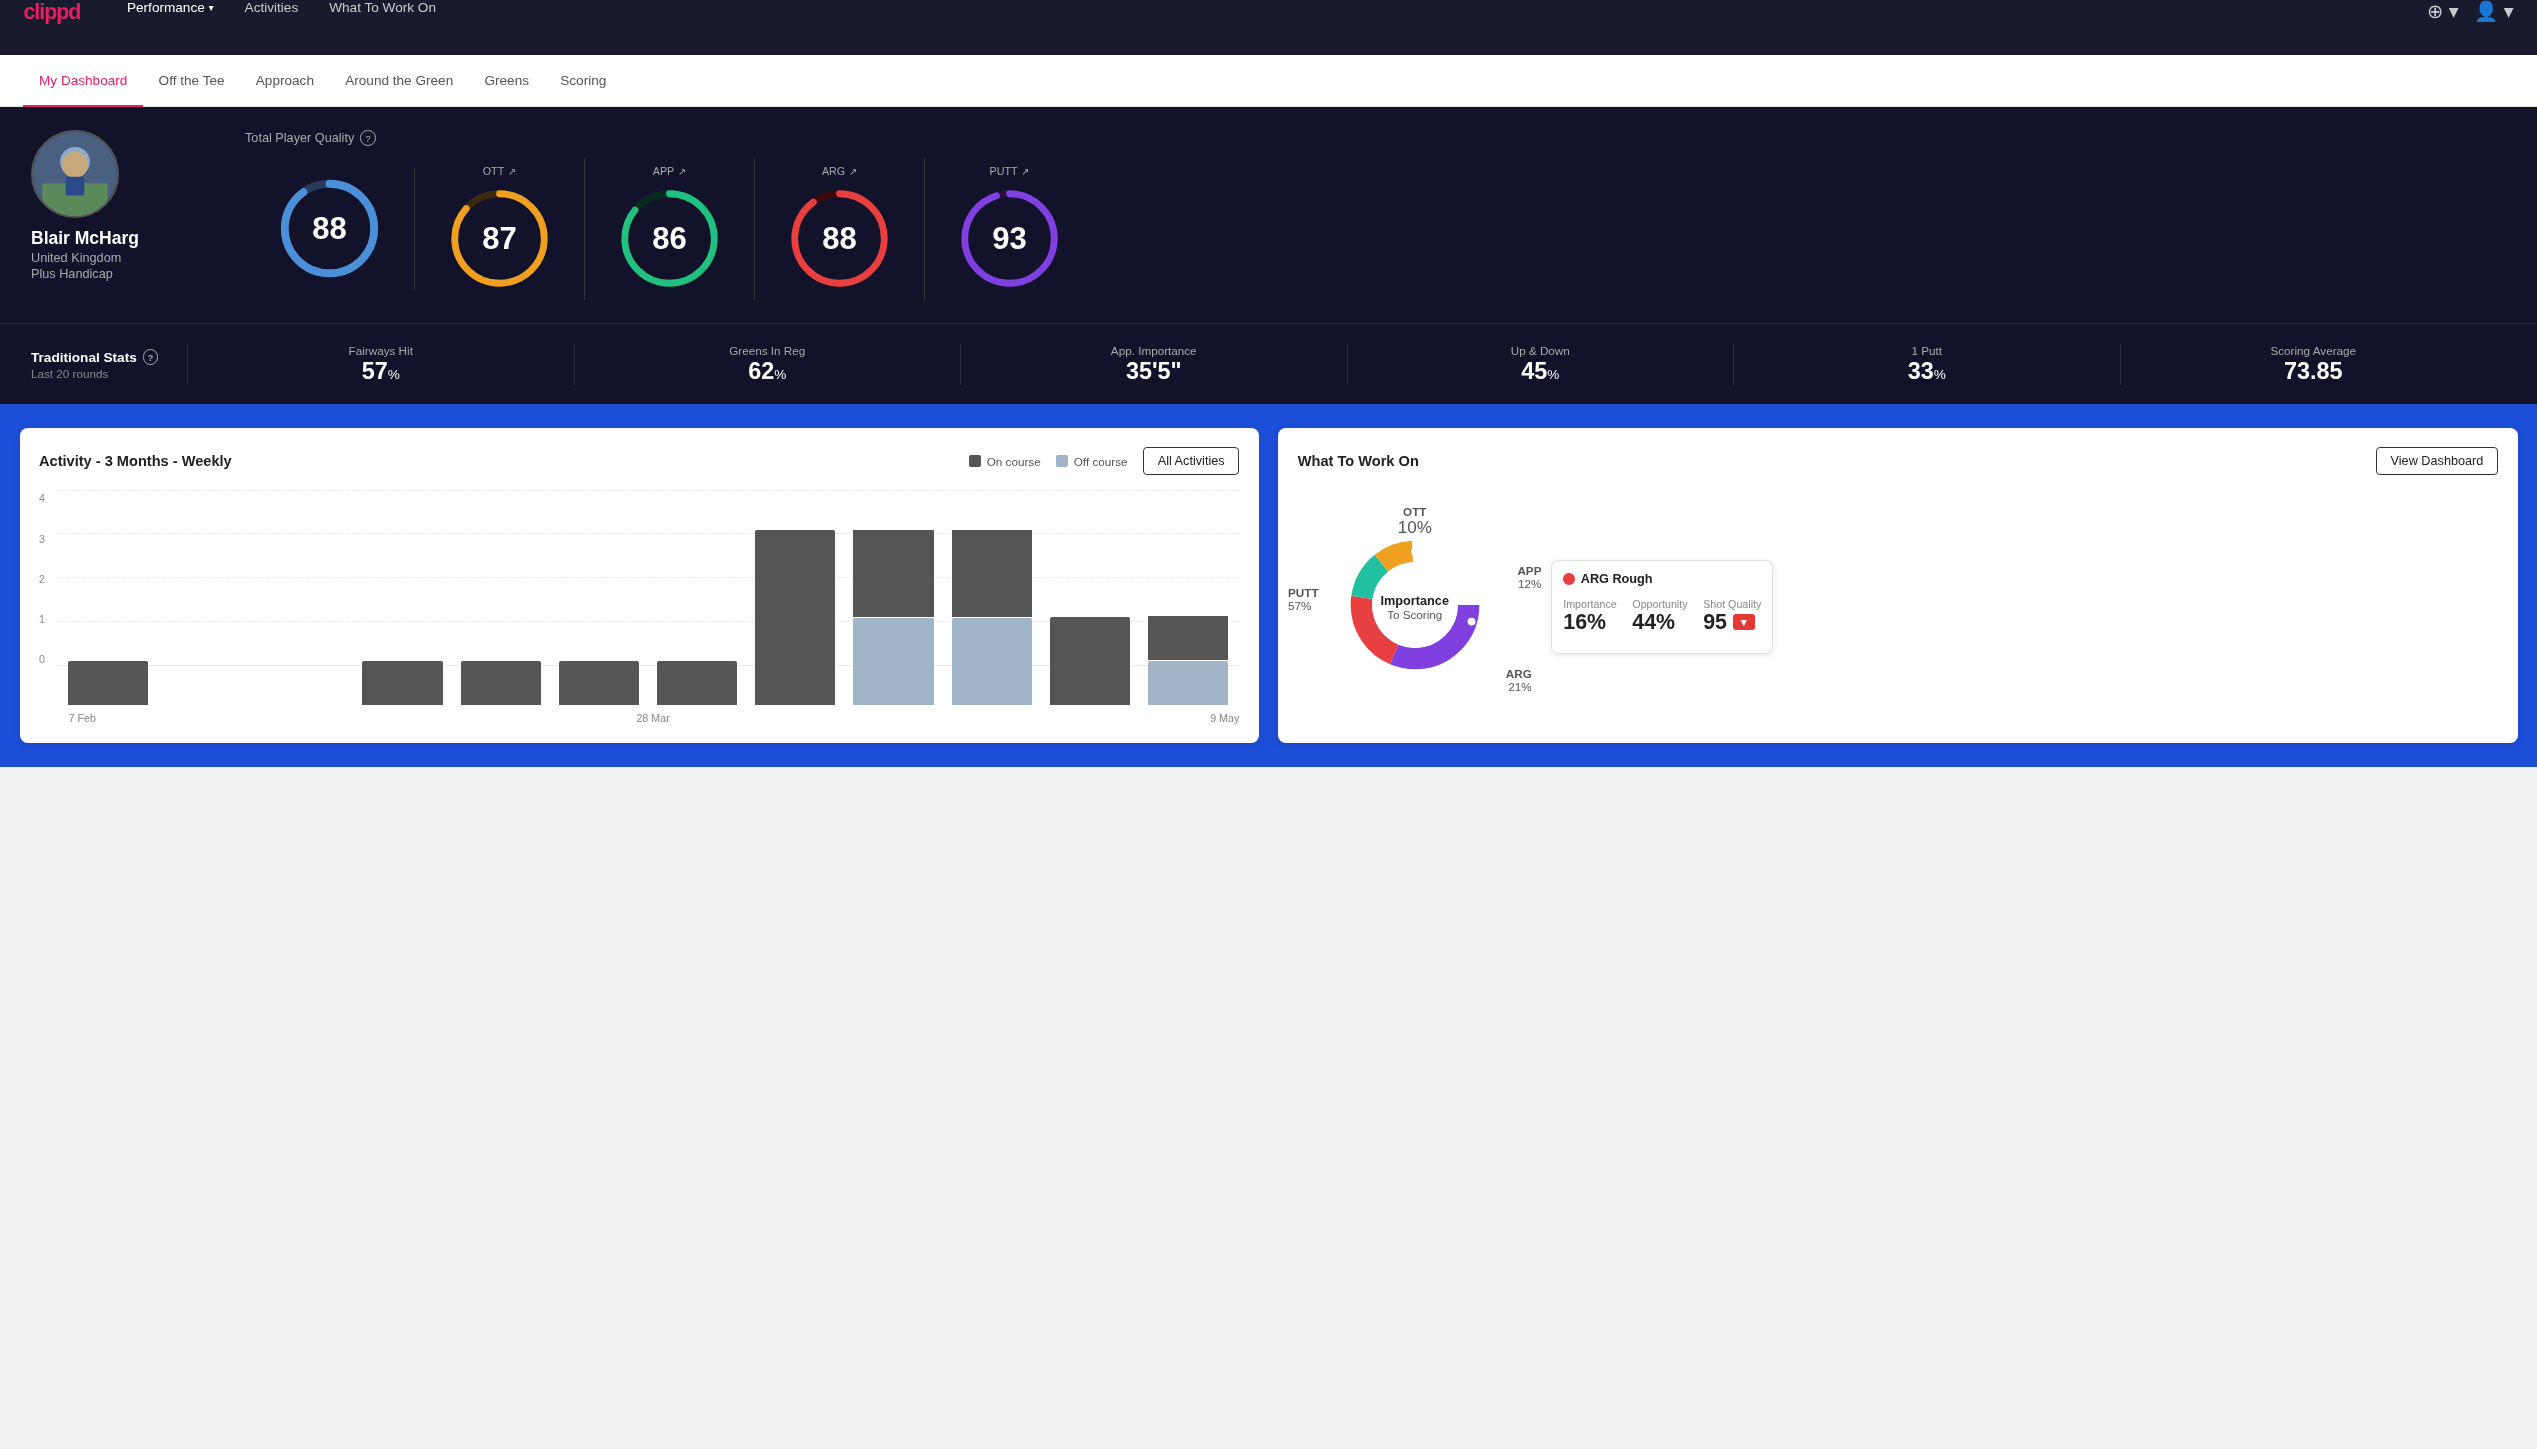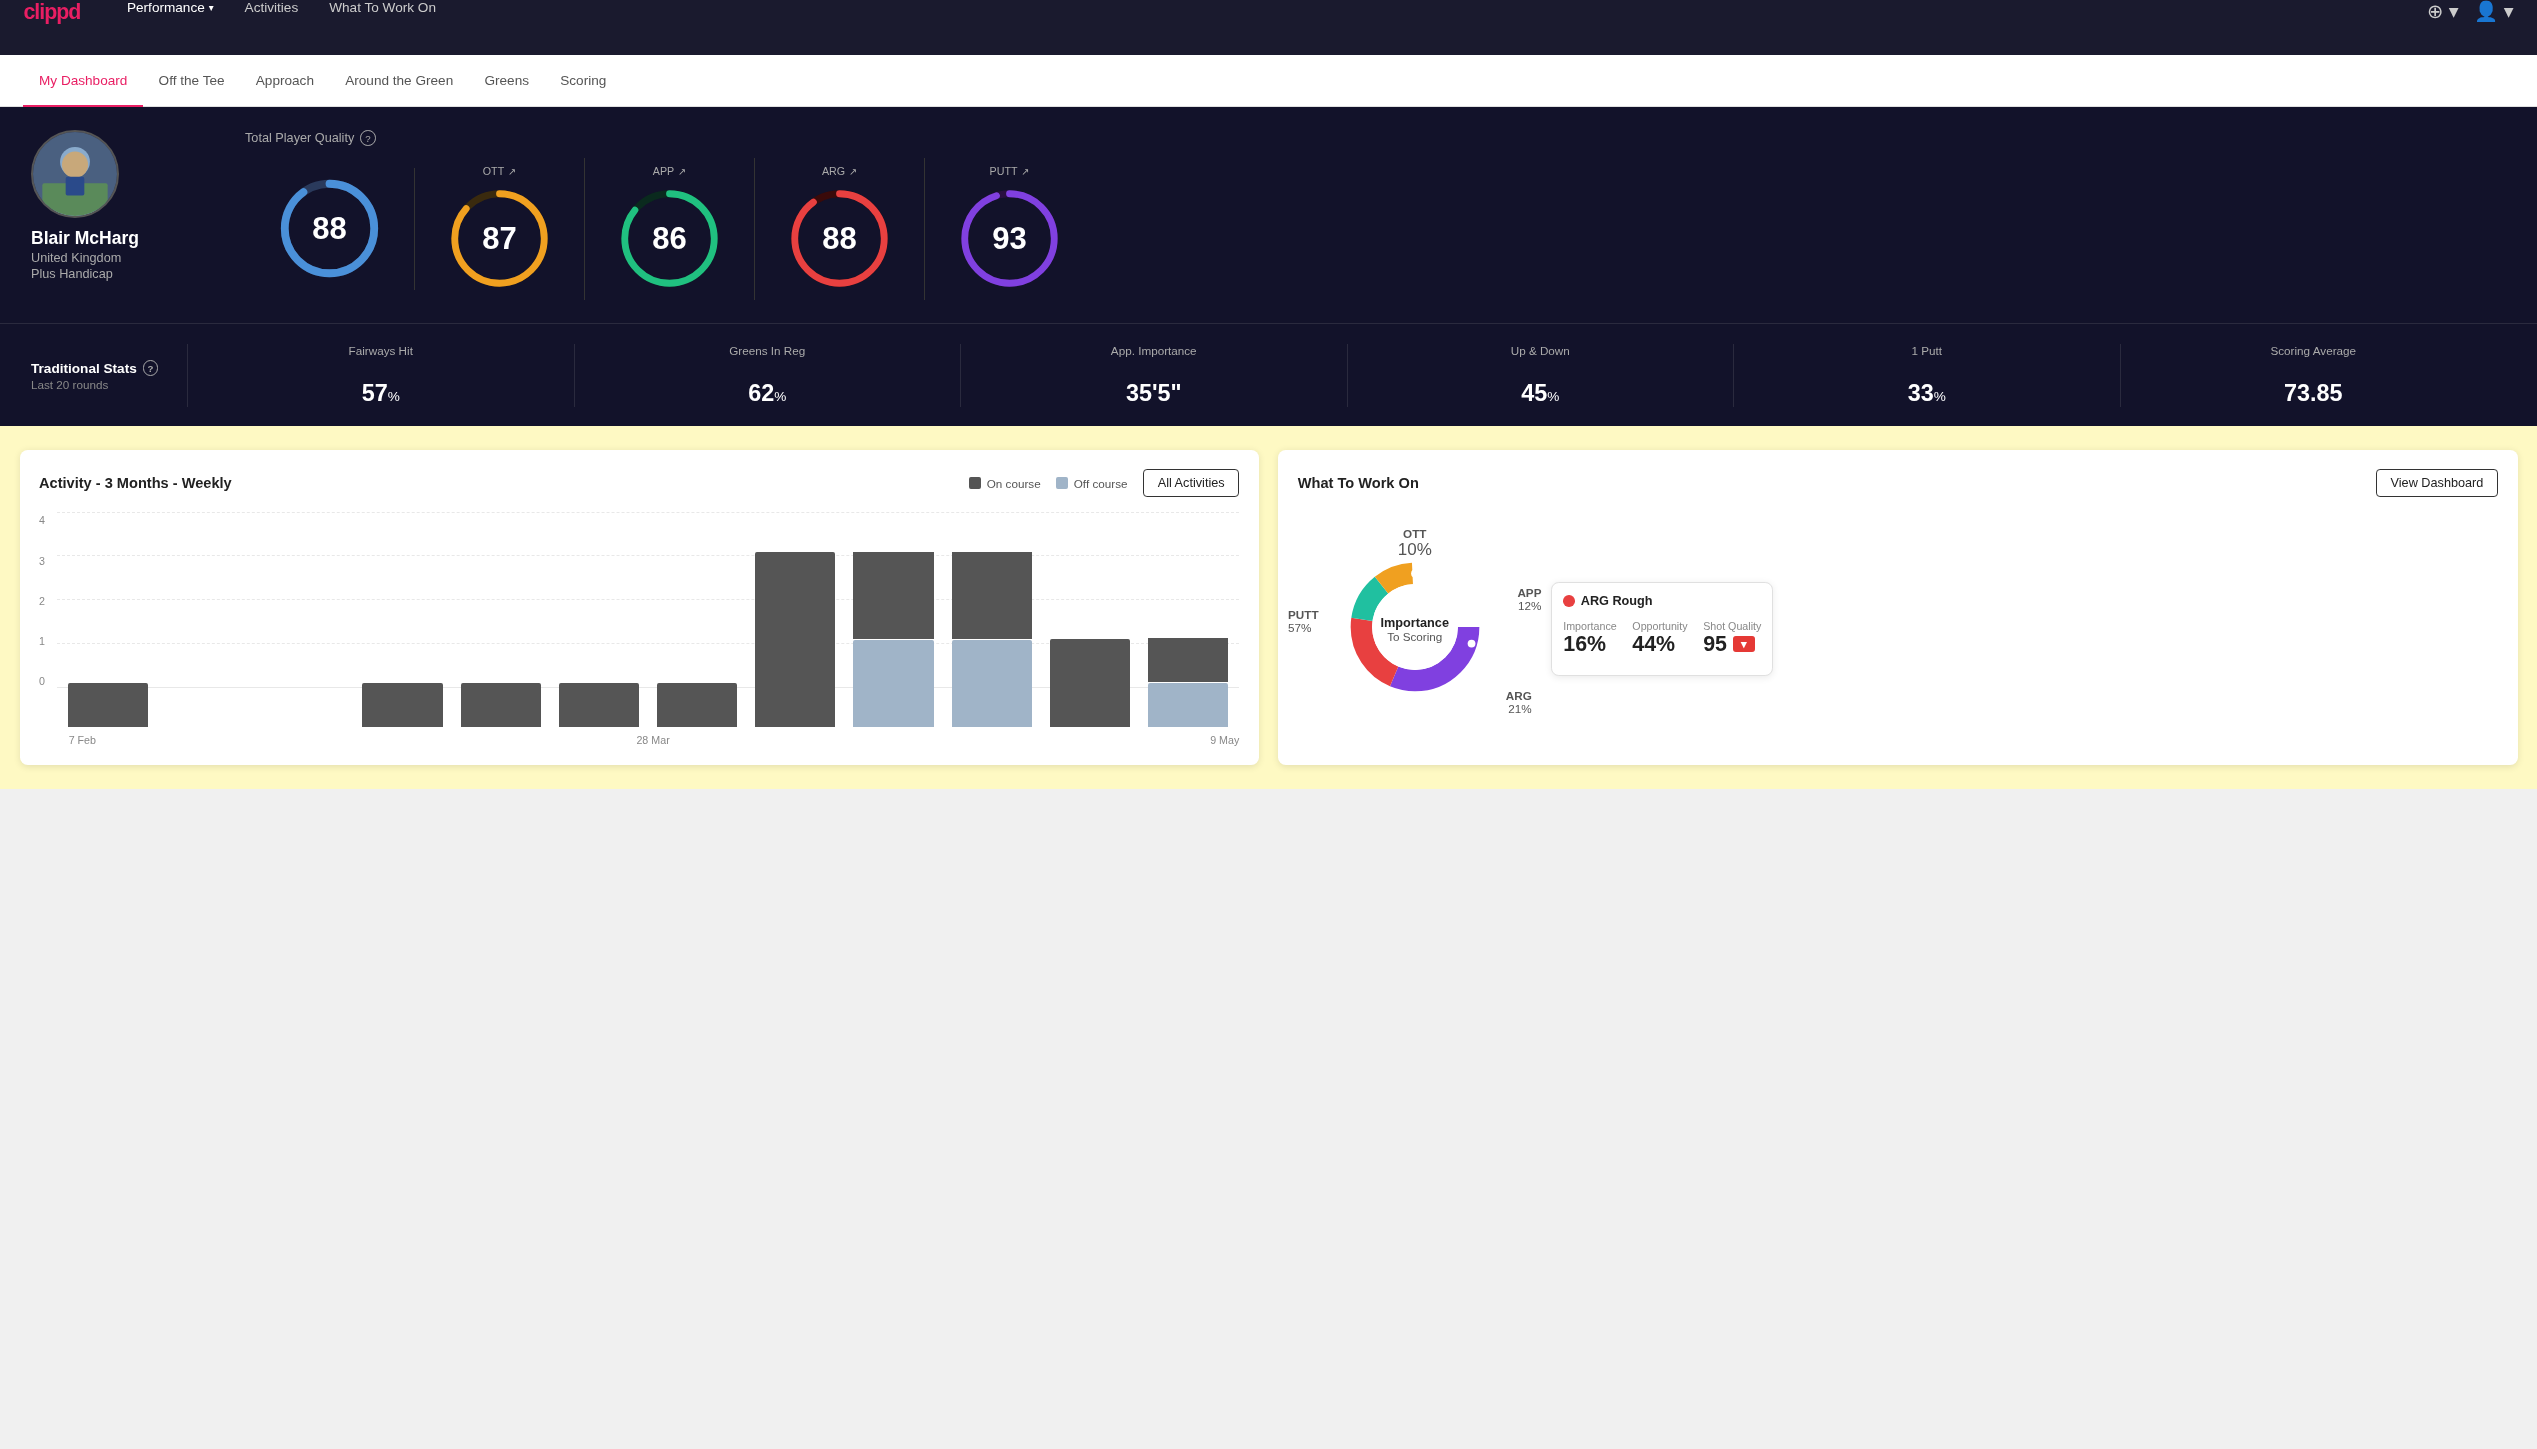--- a/index.html
+++ b/index.html
@@ -80,26 +80,26 @@
       padding: 19.5px 31px;
       border-top: 1px solid #2a2a3e;
       display: flex;
       align-items: center;
       gap: 0;
     }
     .stats-label-area { min-width: 156px; }
     .stats-label { font-size: 13.6px; font-weight: 600; color: #fff; display: flex; align-items: center; gap: 5.8px; }
     .stats-sublabel { font-size: 11.7px; color: #888; margin-top: 1.9px; }
     .stat-item { flex: 1; text-align: center; border-left: 1px solid #2a2a3e; padding: 0 15.6px; }
-    .stat-name { font-size: 11.7px; color: #aaa; margin-bottom: 23px; }
+    .stat-name { font-size: 11.7px; color: #aaa; margin-bottom: 1px; }
     .stat-value { font-size: 23.4px; font-weight: 700; color: #fff; }
     .stat-unit { font-size: 13.6px; font-weight: 400; }
 
     
-    .panels { display: flex; gap: 19.5px; padding: 23.4px 19.5px; background: #fef9c3; }
+    .panels { display: flex; gap: 19.5px; padding: 23.4px 19.5px; background: #1d4ed8; }
     .panel {
       background: #fff; border-radius: 7.8px; padding: 19.5px;
       box-shadow: 0 1.9px 7.8px rgba(0,0,0,0.1);
     }
     .panel-left { flex: 1; }
     .panel-right { flex: 1; }
 
     .panel-header { display: flex; align-items: center; justify-content: space-between; margin-bottom: 15.6px; }
     .panel-title { font-size: 14.6px; font-weight: 600; color: #222; }
     .legend { display: flex; align-items: center; gap: 15.6px; }

